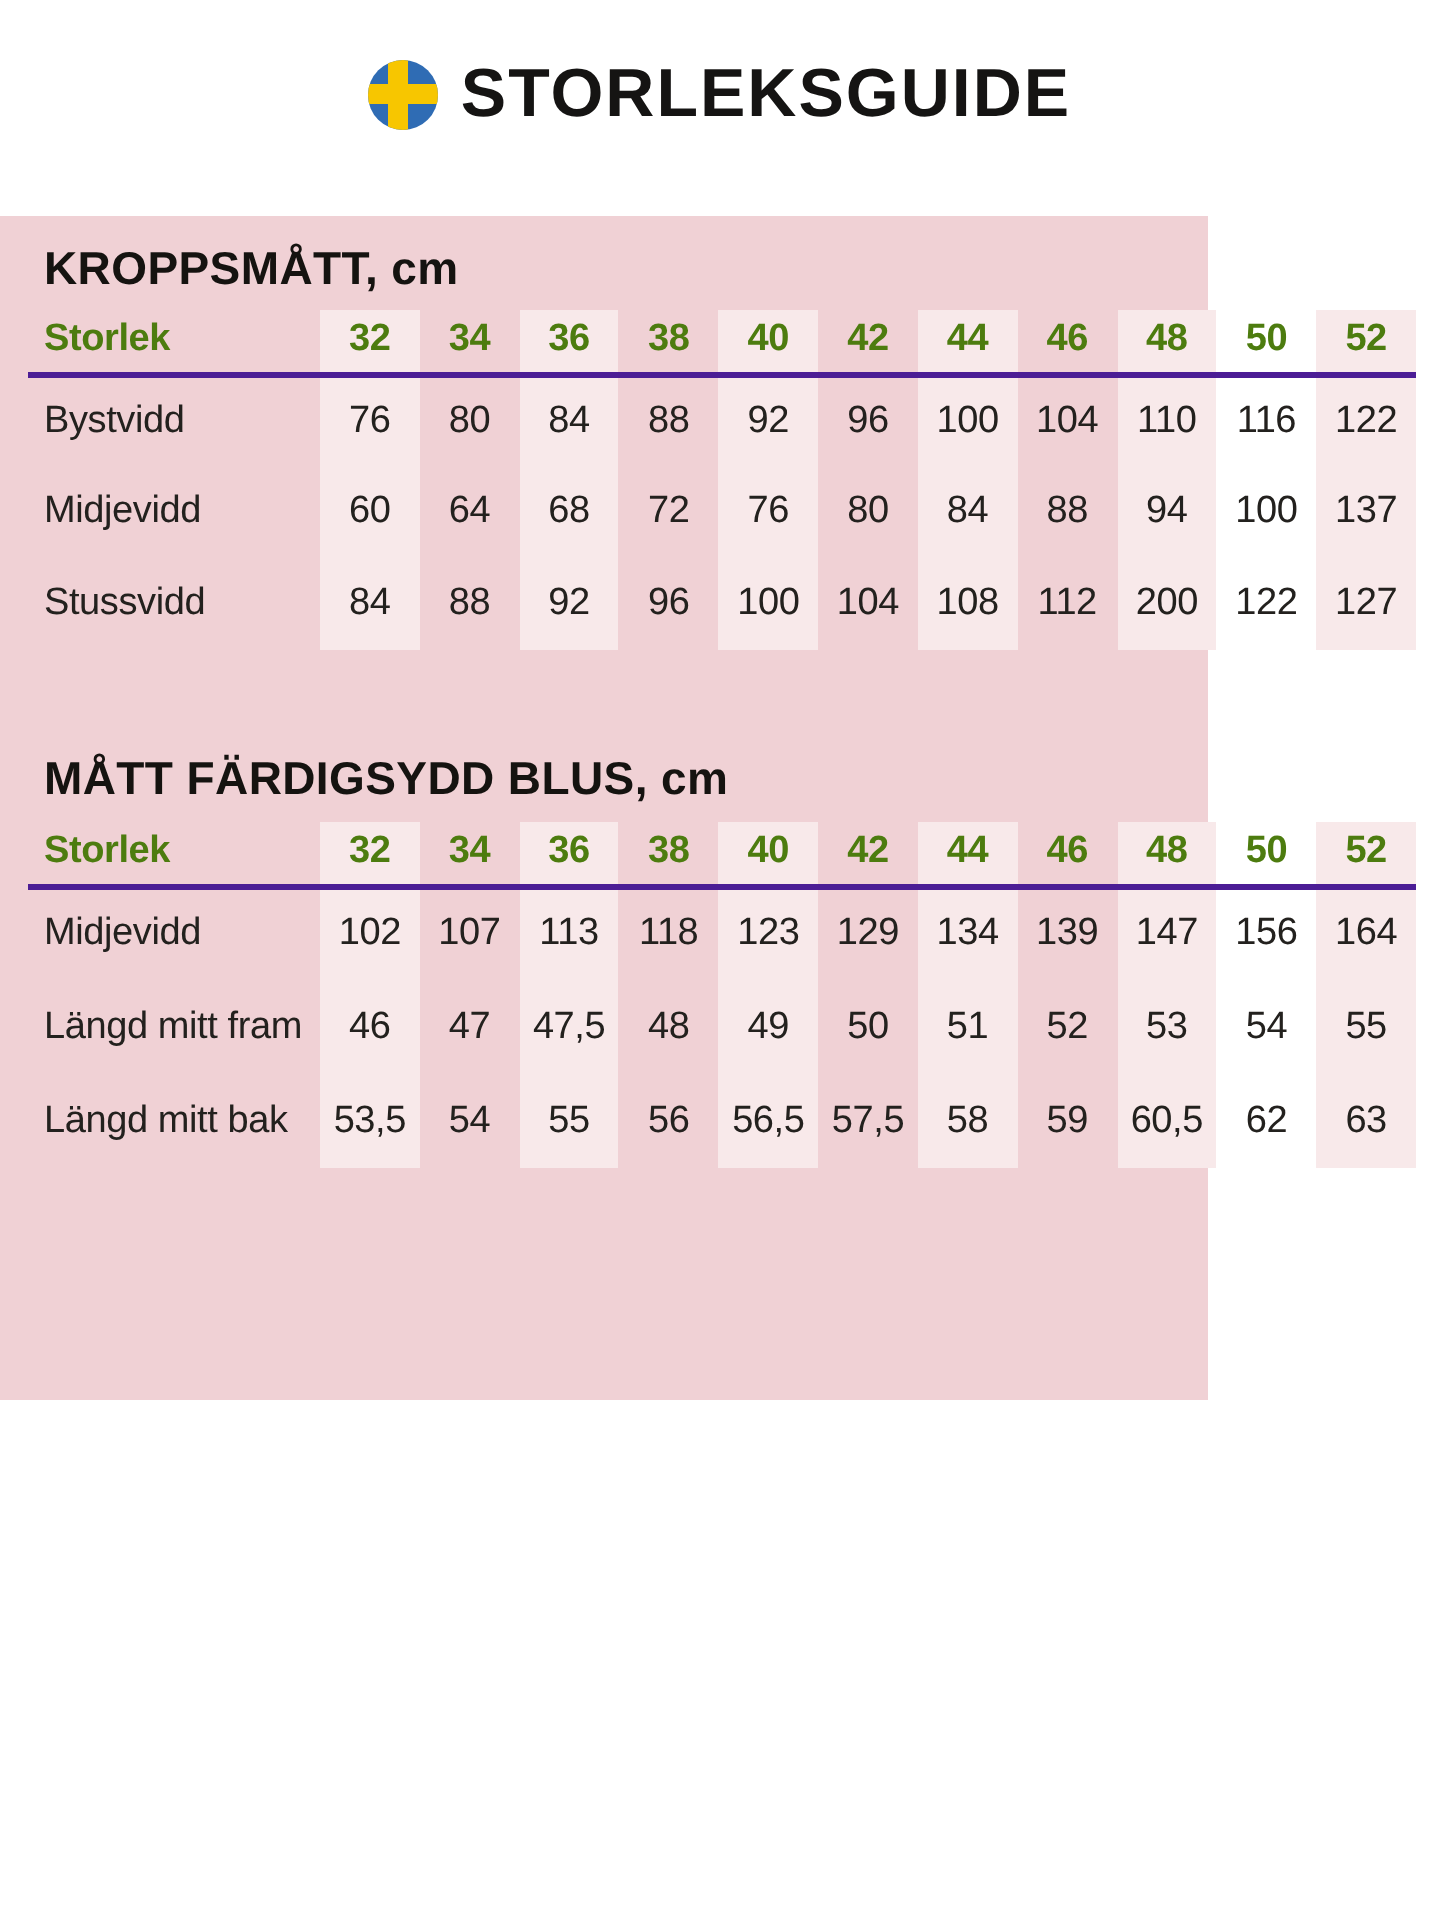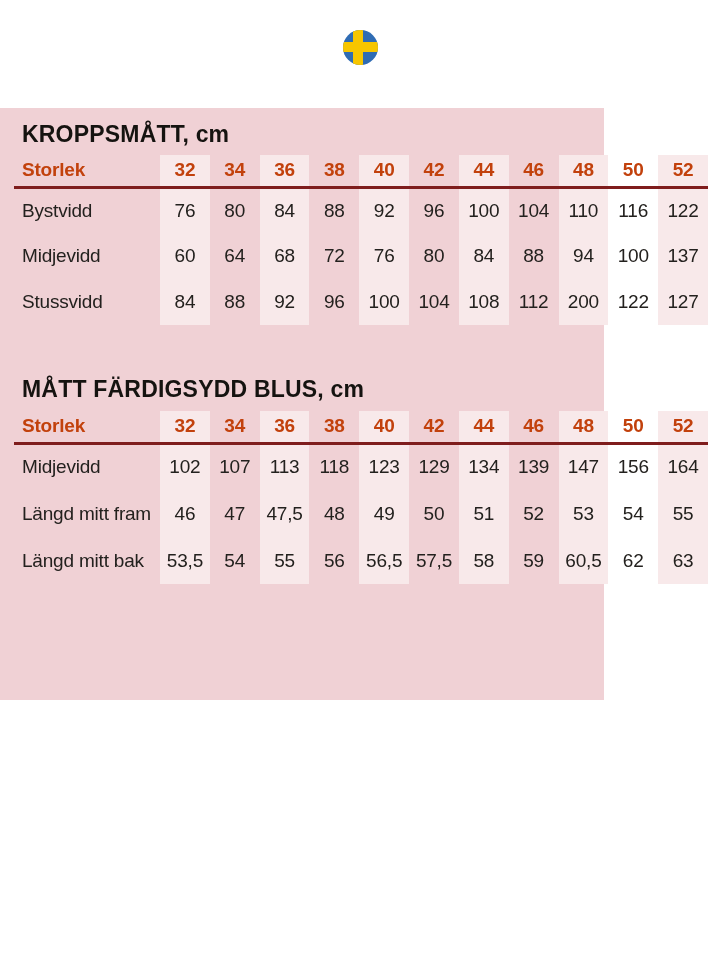--- a/index.html
+++ b/index.html
@@ -72,22 +72,22 @@
     padding: 0;
     text-align: center;
     vertical-align: middle;
     font-size: 19px;
     letter-spacing: -0.2px;
     color: #23211e;
   }
   .size-table thead th {
     height: 32px;
     font-weight: 700;
-    border-bottom: 3px solid #7f1d1d;
-    color: #c2410c;
+    border-bottom: 3px solid #4c1d95;
+    color: #4d7c0f;
   }
   .size-table tbody td { height: 46px; font-weight: 400; }
   table.size-table[data-table-index="1"] tbody td { height: 47px; }
   .size-table .label-cell {
     text-align: left;
     padding-left: 8px;
     white-space: nowrap;
   }
   .size-table .stripe { background: var(--stripe-bg, #f8e9ea); }
 
@@ -102,20 +102,21 @@
   }
 </style>
 </head>
 <body>
 
 <header class="page-header">
   <span class="flag-icon">
     <span class="flag-v"></span>
     <span class="flag-h"></span>
   </span>
+  <span class="page-title">STORLEKSGUIDE</span>
 </header>
 
 <main class="panel">
 
   <h2 class="section-title">KROPPSMÅTT, cm</h2>
   <table class="size-table" data-table-index="0">
       <colgroup>
         <col class="col-label">
         <col>
         <col>

